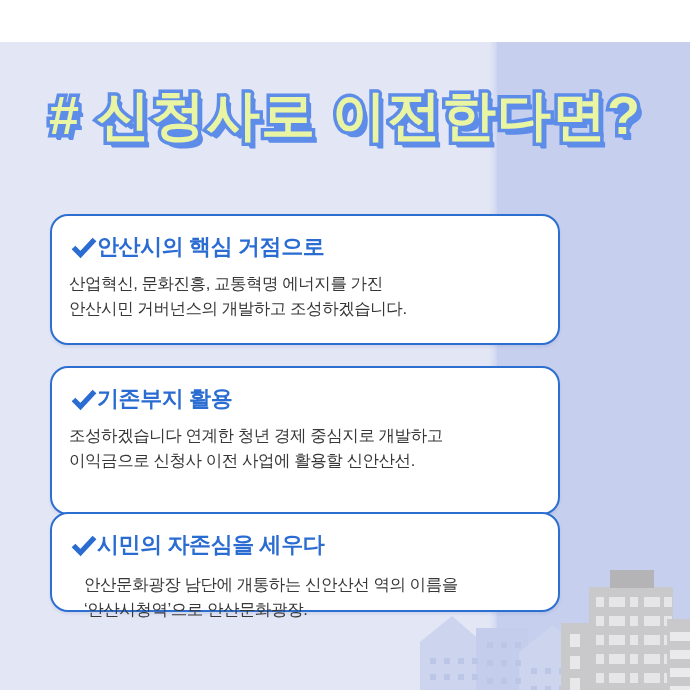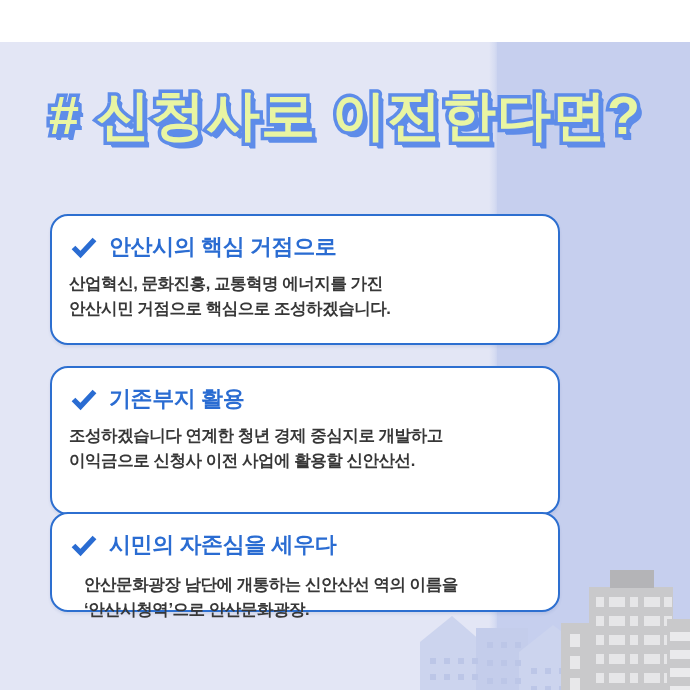--- a/index.html
+++ b/index.html
@@ -79,21 +79,20 @@
     border-radius: 18px;
     box-shadow: 0 2px 3px rgba(40,70,140,0.10);
   }
   .card-1 { top: 172px; height: 131px; }
   .card-2 { top: 324px; height: 149px; }
   .card-3 { top: 470px; height: 100px; }
 
   .card-head {
     display: flex;
     align-items: center;
-    gap: 12px;
     padding: 18px 0 0 19px;
   }
   .check-icon {
     flex: 0 0 auto;
     width: 26px;
     height: 26px;
     display: block;
   }
   .card-title {
     font-size: 22px;
@@ -102,21 +101,21 @@
     letter-spacing: -0.4px;
     line-height: 1;
     white-space: nowrap;
   }
   .card-body {
     padding: 11px 0 0 17px;
     font-size: 16.5px;
     line-height: 1.52;
     color: #373737;
     letter-spacing: -0.45px;
-    font-weight: 700;
+    font-weight: 400;
   }
   .card-3 .card-body { padding-left: 32px; padding-top: 14px; }
   .card-body span { display: block; white-space: nowrap; }
 </style>
 </head>
 <body>
 
 <div class="card-canvas">
 
   <div class="bg-left"></div>
@@ -250,21 +249,21 @@
 
   <div class="card card-1">
     <div class="card-head">
       <svg class="check-icon" viewBox="0 0 26 26">
         <path d="M2.5 13.5 L9.5 20.5 L23.5 5.5" fill="none" stroke="#2a6cd2" stroke-width="5.2" stroke-linecap="butt" stroke-linejoin="miter"></path>
       </svg>
       <div class="card-title">안산시의 핵심 거점으로</div>
     </div>
     <div class="card-body">
       <span>산업혁신, 문화진흥, 교통혁명 에너지를 가진</span>
-      <span>안산시민 거점으로 핵심으로 조성하겠습니다.</span>
+      <span>안산시민 거버넌스의 개발하고 조성하겠습니다.</span>
     </div>
   </div>
 
   <div class="card card-2">
     <div class="card-head">
       <svg class="check-icon" viewBox="0 0 26 26">
         <path d="M2.5 13.5 L9.5 20.5 L23.5 5.5" fill="none" stroke="#2a6cd2" stroke-width="5.2" stroke-linecap="butt" stroke-linejoin="miter"></path>
       </svg>
       <div class="card-title">기존부지 활용</div>
     </div>

